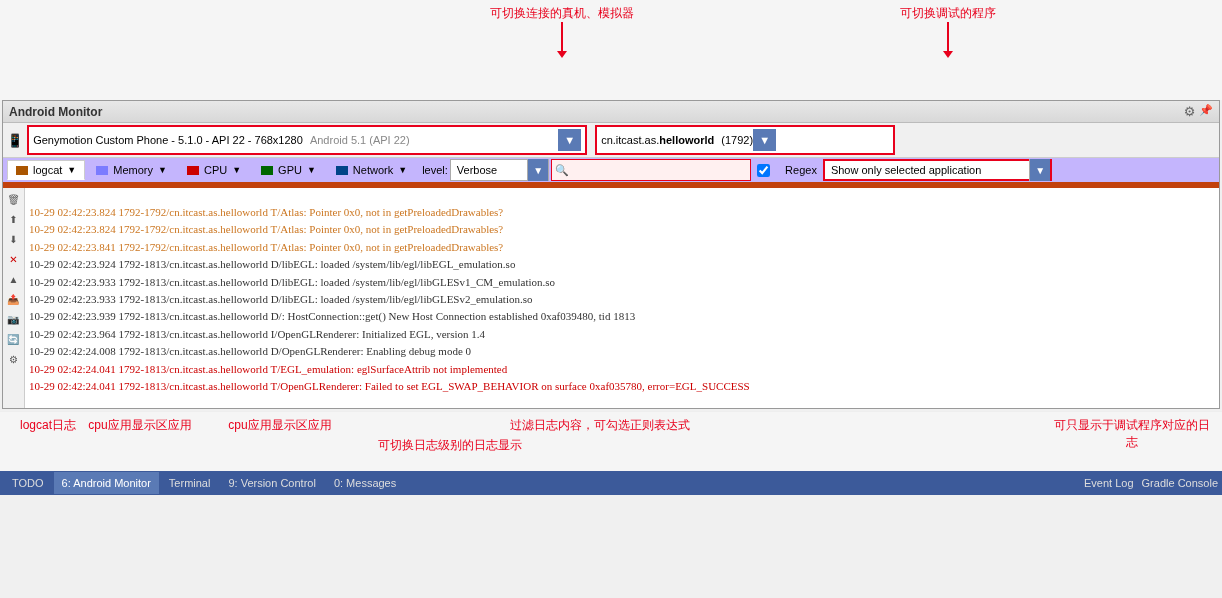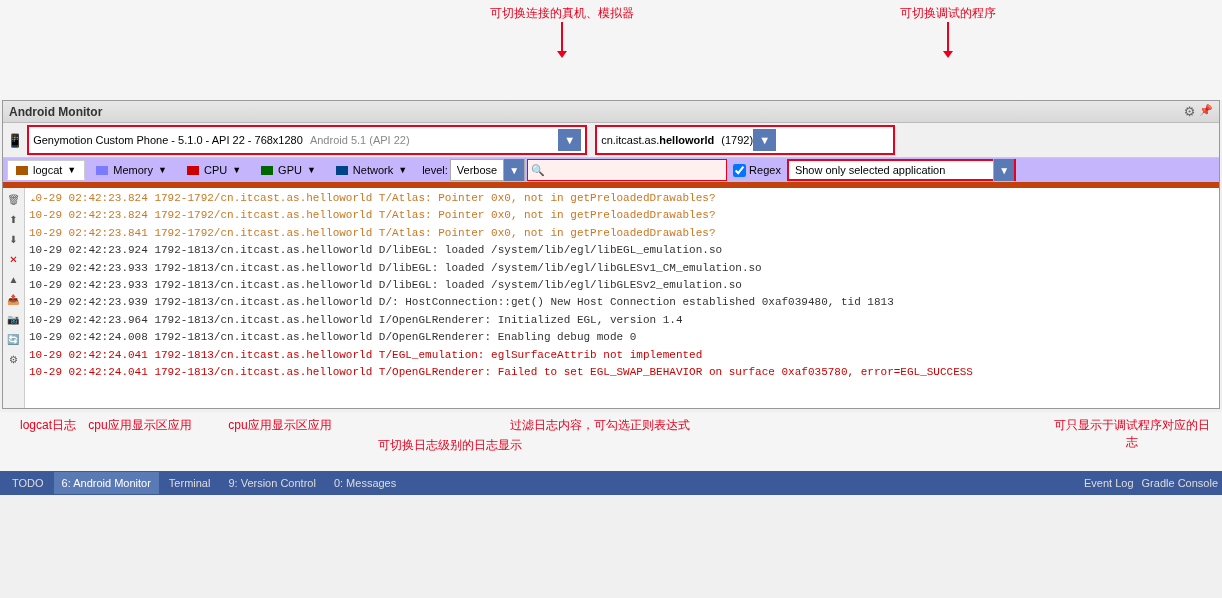--- a/index.html
+++ b/index.html
@@ -104,20 +104,21 @@
       margin-left: 4px;
     }
 
     .verbose-select {
       display: flex;
       align-items: center;
       border: 1px solid #aaa;
       background: white;
       font-size: 11px;
       height: 22px;
+      gap: 24px;
     }
 
     .verbose-text {
       padding: 0 6px;
     }
 
     .verbose-btn {
       background: #5a7ab5;
       color: white;
       border: none;
@@ -143,21 +144,21 @@
       outline: none;
       background: transparent;
       padding: 0 4px;
       flex: 1;
       font-size: 11px;
     }
 
     .regex-checkbox {
       display: flex;
       align-items: center;
-      gap: 3px;
+      gap: 15px;
       font-size: 11px;
       margin: 0 4px;
     }
 
     .show-only-dropdown {
       display: flex;
       align-items: center;
       border: 2px solid #e8001c;
       background: white;
       height: 22px;
@@ -206,23 +207,23 @@
       font-size: 10px;
       color: #555;
       background: transparent;
       border: none;
     }
 
     .log-area {
       flex: 1;
       background: white;
       overflow-y: auto;
-      font-family: Liberation Mono, monospace;
-      font-size: 11px;
-      padding: 2px 4px;
+      font-family: Liberation Serif, serif;
+      font-size: 11px;
+      padding: 16px 4px;
       border-radius: 31px;
     }
 
     .log-line {
       padding: 1px 0;
       line-height: 1.4;
       white-space: nowrap;
     }
 
     .log-line.orange { color: #cc7722; }

